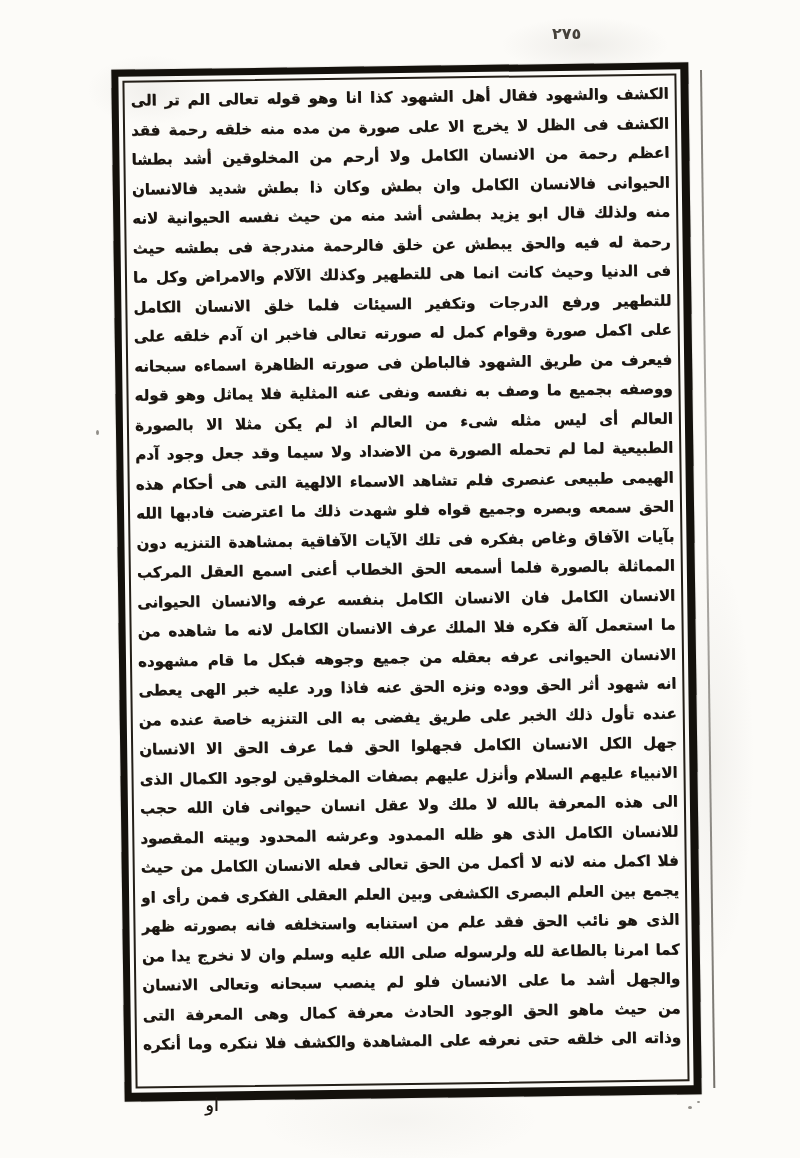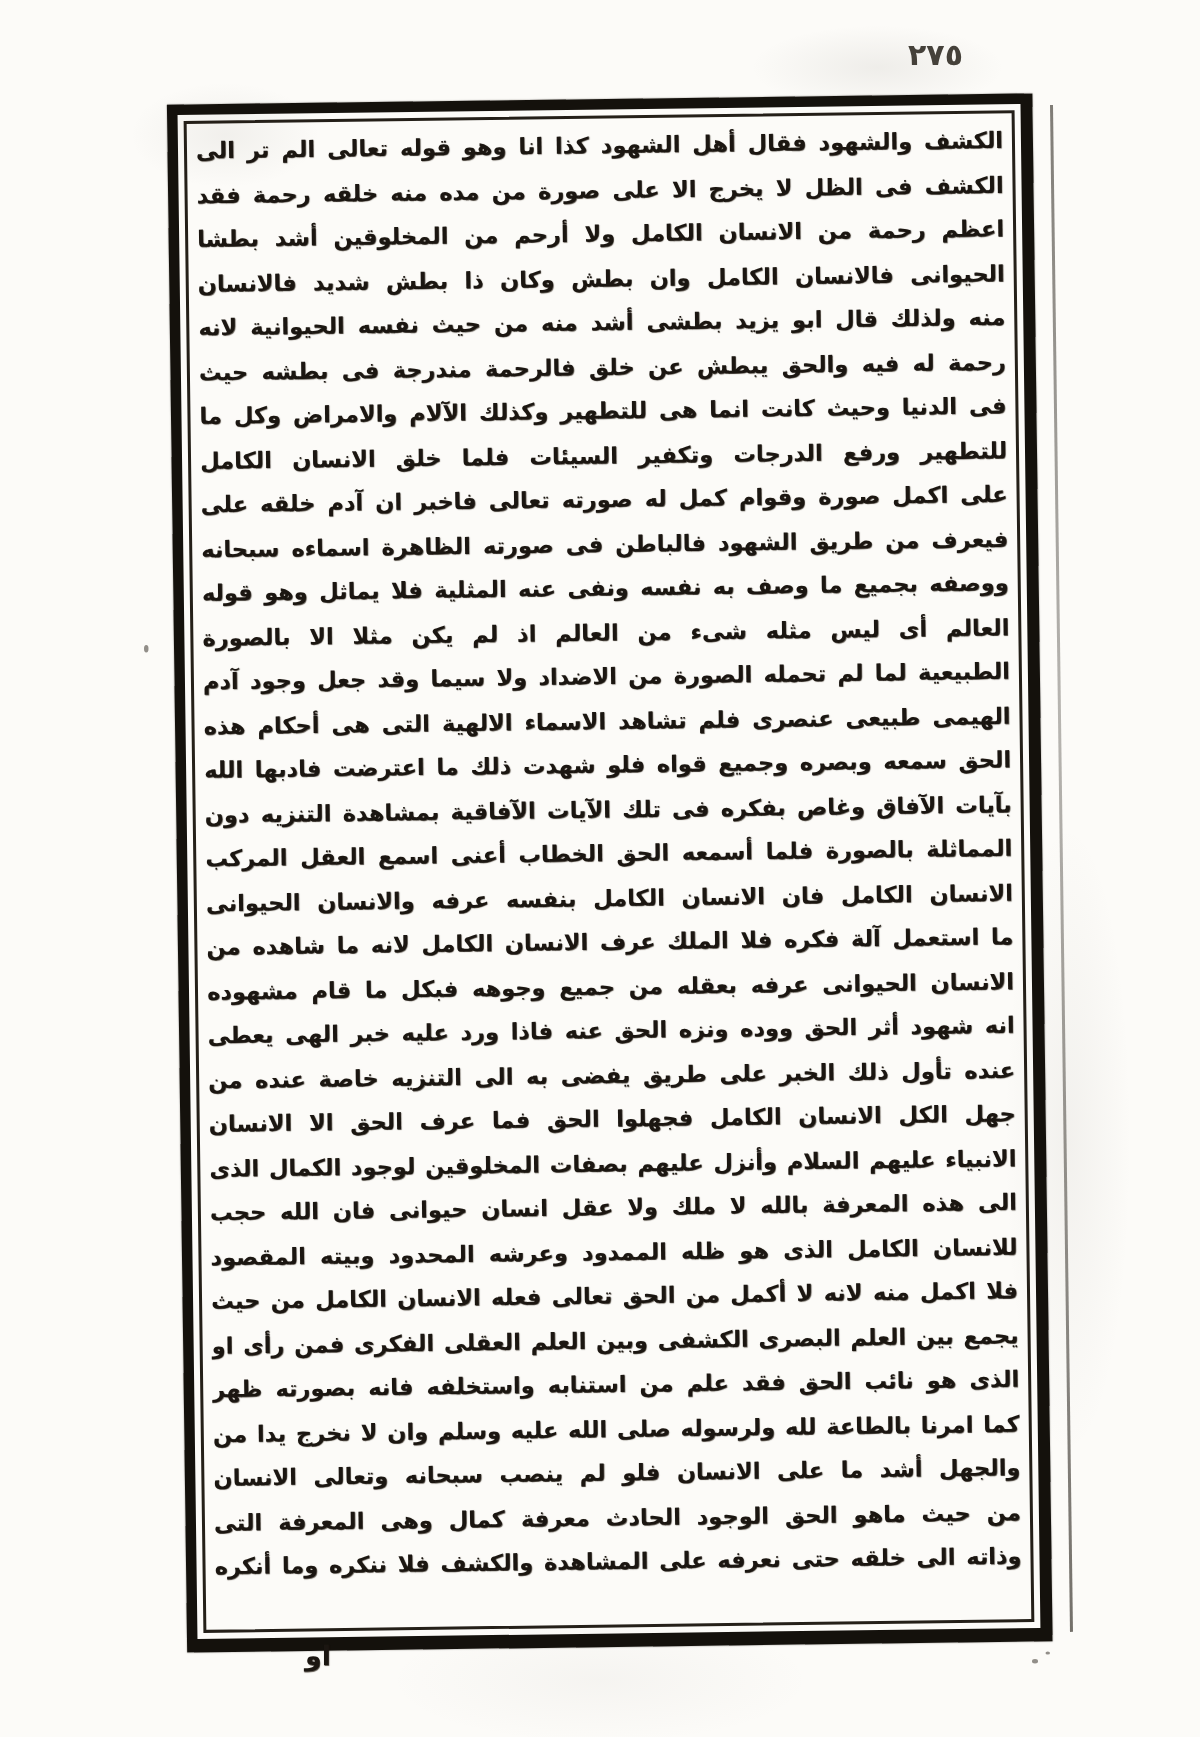--- a/index.html
+++ b/index.html
@@ -12,22 +12,22 @@
   .scan-noise{
     position:absolute;inset:0;pointer-events:none;
     background:
       radial-gradient(ellipse 120px 40px at 585px 45px, rgba(120,115,105,0.10), transparent 70%),
       radial-gradient(ellipse 60px 300px at 712px 760px, rgba(110,105,95,0.07), transparent 70%),
       radial-gradient(ellipse 200px 60px at 400px 1120px, rgba(120,115,105,0.05), transparent 70%),
       radial-gradient(ellipse 90px 50px at 150px 90px, rgba(110,105,95,0.08), transparent 70%);
   }
   .page-number{
     position:absolute;left:552px;top:24px;width:90px;
-    font-size:20px;font-weight:bold;color:#45413a;
-    letter-spacing:3px;text-align:right;
+    font-size:16px;font-weight:bold;color:#45413a;
+    letter-spacing:3px;text-align:left;
     filter:blur(0.5px);
     direction:rtl;
   }
   .scan-group{
     position:absolute;left:118px;top:66px;width:577px;height:1032px;
     transform:rotate(-0.75deg);transform-origin:50% 50%;
   }
   .frame-outer{
     position:absolute;inset:0;
     border:7px solid #14110c;
@@ -54,21 +54,21 @@
     overflow:hidden;
     font-size:15px;font-weight:700;
     color:#1b1611;
     text-shadow:0.4px 0.4px 0.6px rgba(30,22,12,0.7);
     text-align:justify;text-align-last:justify;
     word-spacing:1px;
     white-space:normal;
   }
   .catchword{
     position:absolute;left:182px;top:1094px;width:60px;
-    font-size:18px;font-weight:bold;color:#1b1611;
+    font-size:18px;font-weight:normal;color:#1b1611;
     text-align:center;direction:rtl;
     text-shadow:0.4px 0.4px 0.5px rgba(30,22,12,0.7);
   }
   .speck{
     position:absolute;background:rgba(40,34,25,0.5);border-radius:50%;
   }
   .speck.s1{left:688px;top:1106px;width:4px;height:3px;}
   .speck.s2{left:697px;top:1101px;width:3px;height:2px;}
   .speck.s3{left:96px;top:430px;width:3px;height:5px;}
 </style>

